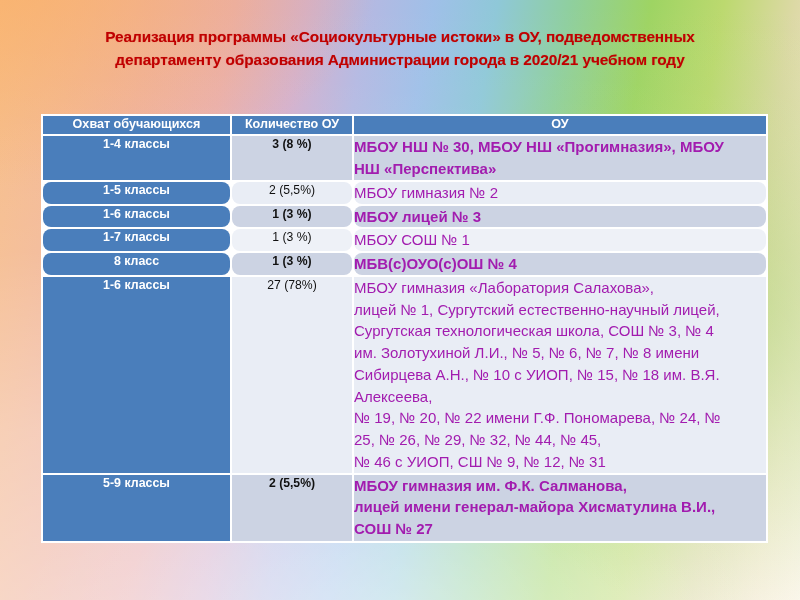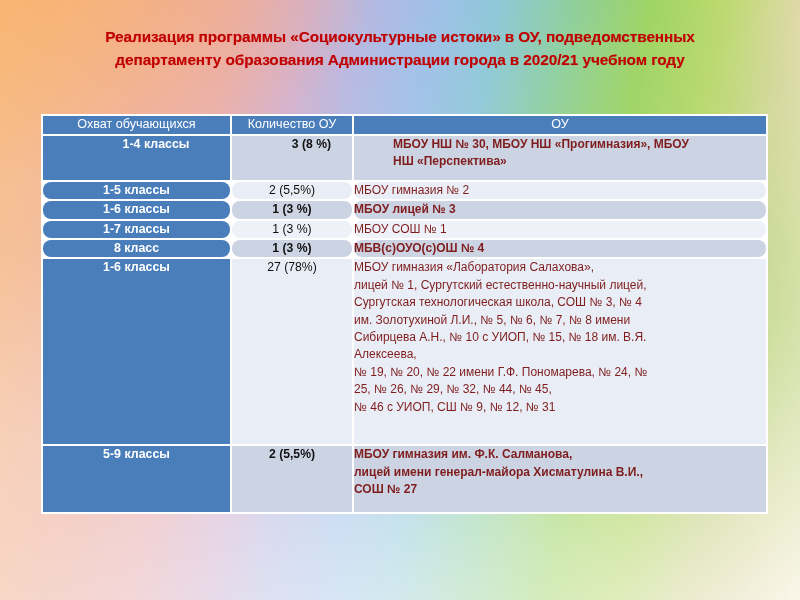--- a/index.html
+++ b/index.html
@@ -93,21 +93,21 @@
 
   
   col.c1 { width: 187px; }
   col.c2 { width: 120px; }
   col.c3 { width: auto; }
 
   
   th.hd {
     background: #4a7ebb;
     color: #ffffff;
-    font-weight: normal;
+    font-weight: bold;
     text-align: center;
     font-size: 12.6px;
     line-height: 1.42;
     padding: 6px 4px 7px 4px;
     vertical-align: top;
   }
   th.hd.wide { text-align: center; }
 
   
   td.clscol {
@@ -125,35 +125,35 @@
     text-align: center;
     color: #111111;
     font-size: 12.2px;
     padding: 4px 6px 4px 6px;
     line-height: 1.38;
   }
 
   
   td.det {
     text-align: left;
-    color: #7f1d1d;
-    font-size: 12px;
+    color: #a21caf;
+    font-size: 15px;
     padding: 4px 8px 4px 7px;
     line-height: 1.45;
   }
   td.det.justify { text-align: justify; margin-top: 9px; }
   td.det .ln { display: block; }
 
   
   tr.band-a td.cnt, tr.band-a td.det { background: #ccd3e3; font-weight: bold; }
   tr.band-b td.cnt, tr.band-b td.det { background: #e9edf5; }
   tr.band-c td.cnt, tr.band-c td.det { background: #eef1f7; }
 
   
-  tr.r-14 td { height: 44px; padding-left: 39px; }
+  tr.r-14 td { height: 44px; }
   tr.r-19 td { height: 185px; }
   tr.r-59 td { height: 66px; }
   tr.r-short td { height: 16px; border-radius: 8px; }
 </style>
 </head>
 <body>
 
 <div id="slide">
 
   <div id="title">

